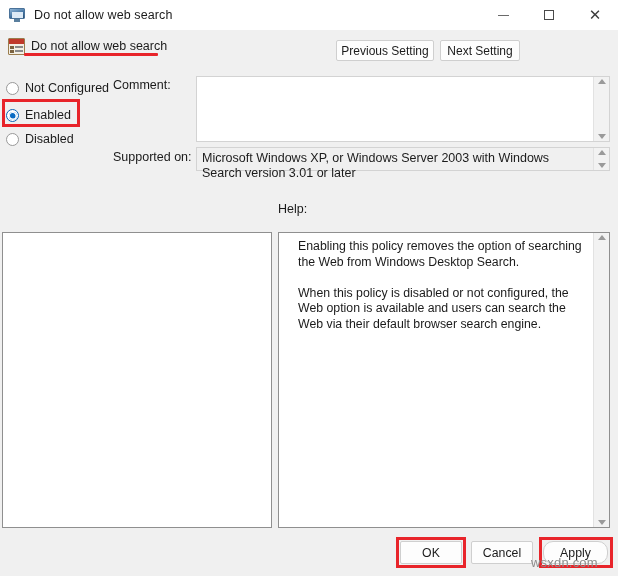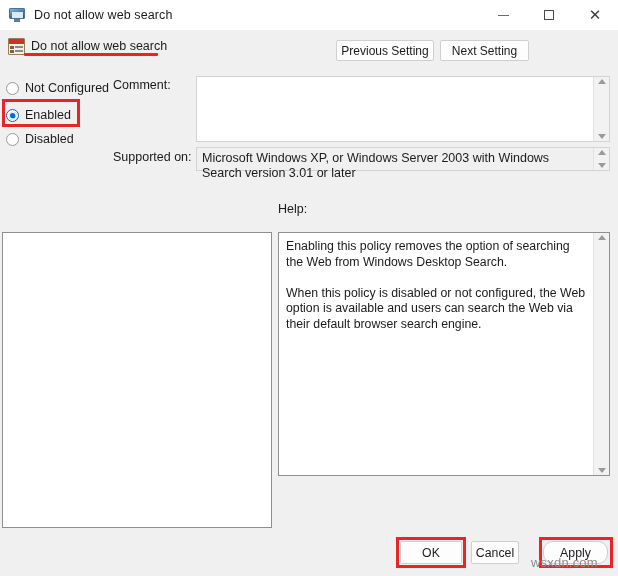--- a/index.html
+++ b/index.html
@@ -49,21 +49,21 @@
   #policy-title { position:absolute; left:31px; top:9px; font-size:12.5px; color:#1b1b1b; }
   #policy-title-underline { position:absolute; left:24px; top:53px; width:134px; height:3px;
                             background:#e8242a; border-radius:1px; }
   .navbtn {
     position:absolute; top:40px; height:21px;
     background:#fdfdfd; border:1px solid #cfcfcf; border-radius:2px;
     font-size:12px; color:#1b1b1b; font-family:"Liberation Sans", sans-serif;
     display:flex; align-items:center; justify-content:center; cursor:default;
   }
   #btn-previous-setting { left:336px; width:98px; }
-  #btn-next-setting { left:440px; width:89px; }
+  #btn-next-setting { left:440px; width:80px; }
 
   
   .radio-row { position:absolute; left:6px; display:flex; align-items:center; height:18px; }
   #radio-not-configured { top:79px; }
   #radio-enabled { top:104px;align-items:flex-end; }
   #radio-disabled { top:130px; }
   .radio-mark { width:13px; height:13px; border-radius:50%;
                 border:1px solid #999; background:#fff; position:relative; flex:none; }
   .radio-mark.checked { border:1px solid #0c64b5; background:#ffffff; }
   .radio-mark.checked::after {
@@ -113,37 +113,37 @@
   #label-options { position:absolute; left:6px; top:202px; font-size:12.5px;margin-top:28px; }
   #label-help { position:absolute; left:278px; top:202px; font-size:12.5px; }
 
   
   #options-panel {
     position:absolute; left:2px; top:232px; width:270px; height:296px;
     background:#ffffff; border:1px solid #8f8f8f;
   }
   
   #help-panel {
-    position:absolute; left:278px; top:232px; width:332px; height:244px;
-    background:#ffffff; border:1px solid #8f8f8f; display:flex;
+    position:absolute; left:278px; top:232px; width:332px; height:296px;
+    background:#ffffff; border:1px solid #8f8f8f; display:flex;padding-left:12px;
   }
   #help-text {
     flex:1; padding:6px 7px; font-size:12.3px; line-height:15.5px; color:#1b1b1b;
     white-space:pre-wrap;
   }
 
   
   .dlgbtn {
     position:absolute; top:541px; height:23px;
     background:#fdfdfd; border:1px solid #cfcfcf; border-radius:2px;
     font-size:12.3px; color:#1b1b1b; display:flex; align-items:center; justify-content:center;
     cursor:default;
   }
   #btn-ok { left:400px; width:62px; }
-  #btn-cancel { left:471px; width:48px; }
+  #btn-cancel { left:471px; width:62px; }
   #btn-apply { left:543px; width:65px;border-radius:10px; }
 
   #annot-ok { position:absolute; left:396px; top:537px; width:70px; height:31px;
               border:3px solid #e8242a; pointer-events:none; }
   #annot-apply { position:absolute; left:539px; top:537px; width:74px; height:31px;
                  border:3px solid #e8242a; pointer-events:none; }
 
   #watermark {
     position:absolute; left:531px; top:555px; font-size:13px; color:#8c8c8c;
     font-family:Liberation Sans, sans-serif; letter-spacing:.2px;

